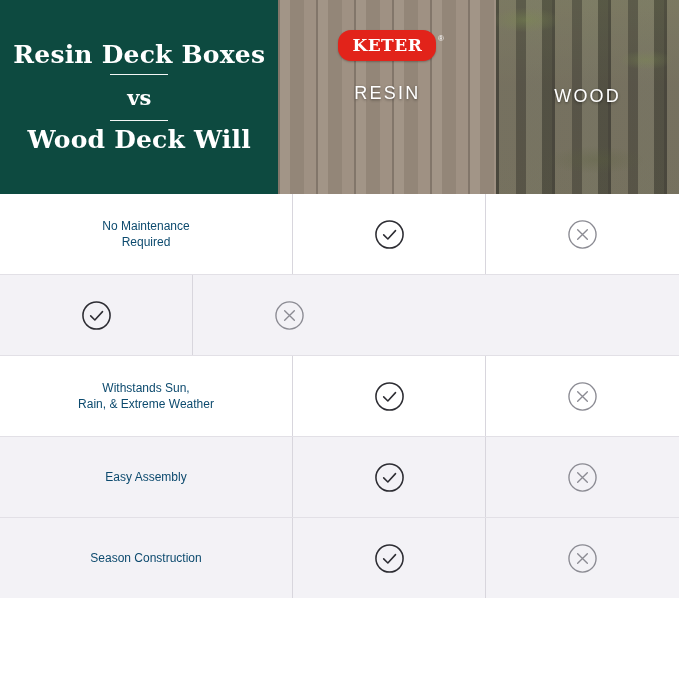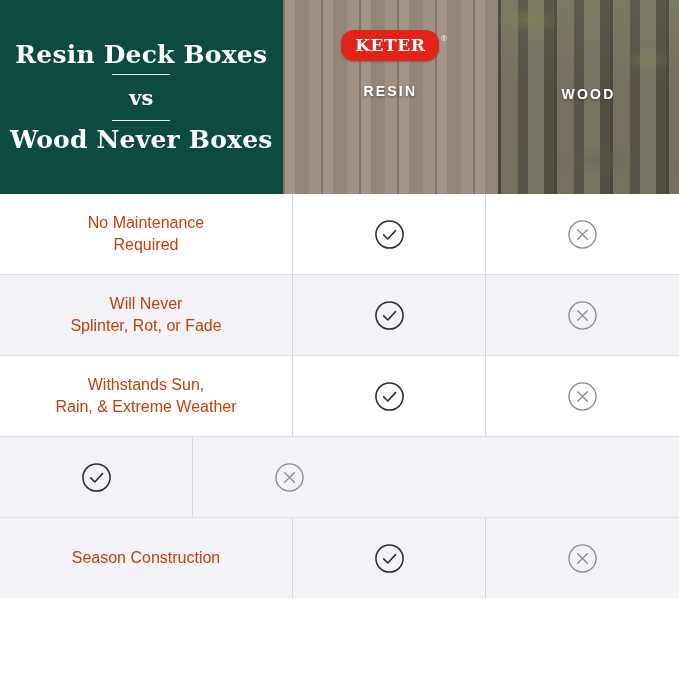--- a/index.html
+++ b/index.html
@@ -134,22 +134,22 @@
     position: absolute;
     right: -8px;
     top: 4px;
     font-size: 8px;
     color: #ffffff;
     font-family: "Liberation Sans", sans-serif;
     font-weight: normal;
   }
   .col-label {
     color: #ffffff;
-    font-size: 14px;
-    font-weight: bold;
+    font-size: 18px;
+    font-weight: normal;
     letter-spacing: 2.2px;
     text-shadow: 0 1px 3px rgba(0,0,0,0.45);
   }
   .resin-label { margin-top: 22px; }
   .wood-label { margin-top: 86px; }
 
   
   .table {
     width: 679px;
   }
@@ -167,22 +167,22 @@
     width: 293px;
     display: flex;
     align-items: center;
     justify-content: center;
     text-align: center;
     box-sizing: border-box;
     padding: 0 14px;
     border-right: 1px solid #d8d6dd;
   }
   .feature-text {
-    color: #c2410c;
-    font-size: 16px;
+    color: #0c4a6e;
+    font-size: 12px;
     line-height: 1.35;
     font-weight: 400;
   }
   .cell-mark {
     width: 193px;
     display: flex;
     align-items: center;
     justify-content: center;
     box-sizing: border-box;
   }
@@ -201,21 +201,21 @@
 
   <div class="header">
 
     <div class="header-title">
       <div class="title-line">Resin Deck Boxes</div>
       <div class="vs-row">
         <span class="vs-rule"></span>
         <span class="vs-text">vs</span>
         <span class="vs-rule"></span>
       </div>
-      <div class="title-line">Wood Never Boxes</div>
+      <div class="title-line">Wood Deck Will</div>
     </div>
 
     <div class="header-resin">
       <div class="brand-badge">
         <span>KETER</span>
         <span class="brand-reg">®</span>
       </div>
       <div class="col-label resin-label">RESIN</div>
     </div>
 
@@ -242,26 +242,20 @@
       </div>
       <div class="cell-mark wood">
         <svg class="icon-cross" viewBox="0 0 32 32">
           <circle cx="16" cy="16" r="14" fill="none" stroke="#8b8b93" stroke-width="1.4"></circle>
           <path d="M11 11 L21 21 M21 11 L11 21" fill="none" stroke="#8b8b93" stroke-width="1.4" stroke-linecap="round"></path>
         </svg>
       </div>
     </div>
 
     <div class="row alt">
-      <div class="cell-feature">
-        <div class="feature-text">
-          <span>Will Never</span><br>
-          <span>Splinter, Rot, or Fade</span>
-        </div>
-      </div>
       <div class="cell-mark resin">
         <svg class="icon-check" viewBox="0 0 32 32">
           <circle cx="16" cy="16" r="14" fill="none" stroke="#2c2c32" stroke-width="1.6"></circle>
           <path d="M10 16.4 L14.3 20.6 L22.2 12" fill="none" stroke="#2c2c32" stroke-width="1.6" stroke-linecap="round" stroke-linejoin="round"></path>
         </svg>
       </div>
       <div class="cell-mark wood">
         <svg class="icon-cross" viewBox="0 0 32 32">
           <circle cx="16" cy="16" r="14" fill="none" stroke="#8b8b93" stroke-width="1.4"></circle>
           <path d="M11 11 L21 21 M21 11 L11 21" fill="none" stroke="#8b8b93" stroke-width="1.4" stroke-linecap="round"></path>
@@ -284,20 +278,25 @@
       </div>
       <div class="cell-mark wood">
         <svg class="icon-cross" viewBox="0 0 32 32">
           <circle cx="16" cy="16" r="14" fill="none" stroke="#8b8b93" stroke-width="1.4"></circle>
           <path d="M11 11 L21 21 M21 11 L11 21" fill="none" stroke="#8b8b93" stroke-width="1.4" stroke-linecap="round"></path>
         </svg>
       </div>
     </div>
 
     <div class="row alt">
+      <div class="cell-feature">
+        <div class="feature-text">
+          <span>Easy Assembly</span>
+        </div>
+      </div>
       <div class="cell-mark resin">
         <svg class="icon-check" viewBox="0 0 32 32">
           <circle cx="16" cy="16" r="14" fill="none" stroke="#2c2c32" stroke-width="1.6"></circle>
           <path d="M10 16.4 L14.3 20.6 L22.2 12" fill="none" stroke="#2c2c32" stroke-width="1.6" stroke-linecap="round" stroke-linejoin="round"></path>
         </svg>
       </div>
       <div class="cell-mark wood">
         <svg class="icon-cross" viewBox="0 0 32 32">
           <circle cx="16" cy="16" r="14" fill="none" stroke="#8b8b93" stroke-width="1.4"></circle>
           <path d="M11 11 L21 21 M21 11 L11 21" fill="none" stroke="#8b8b93" stroke-width="1.4" stroke-linecap="round"></path>

